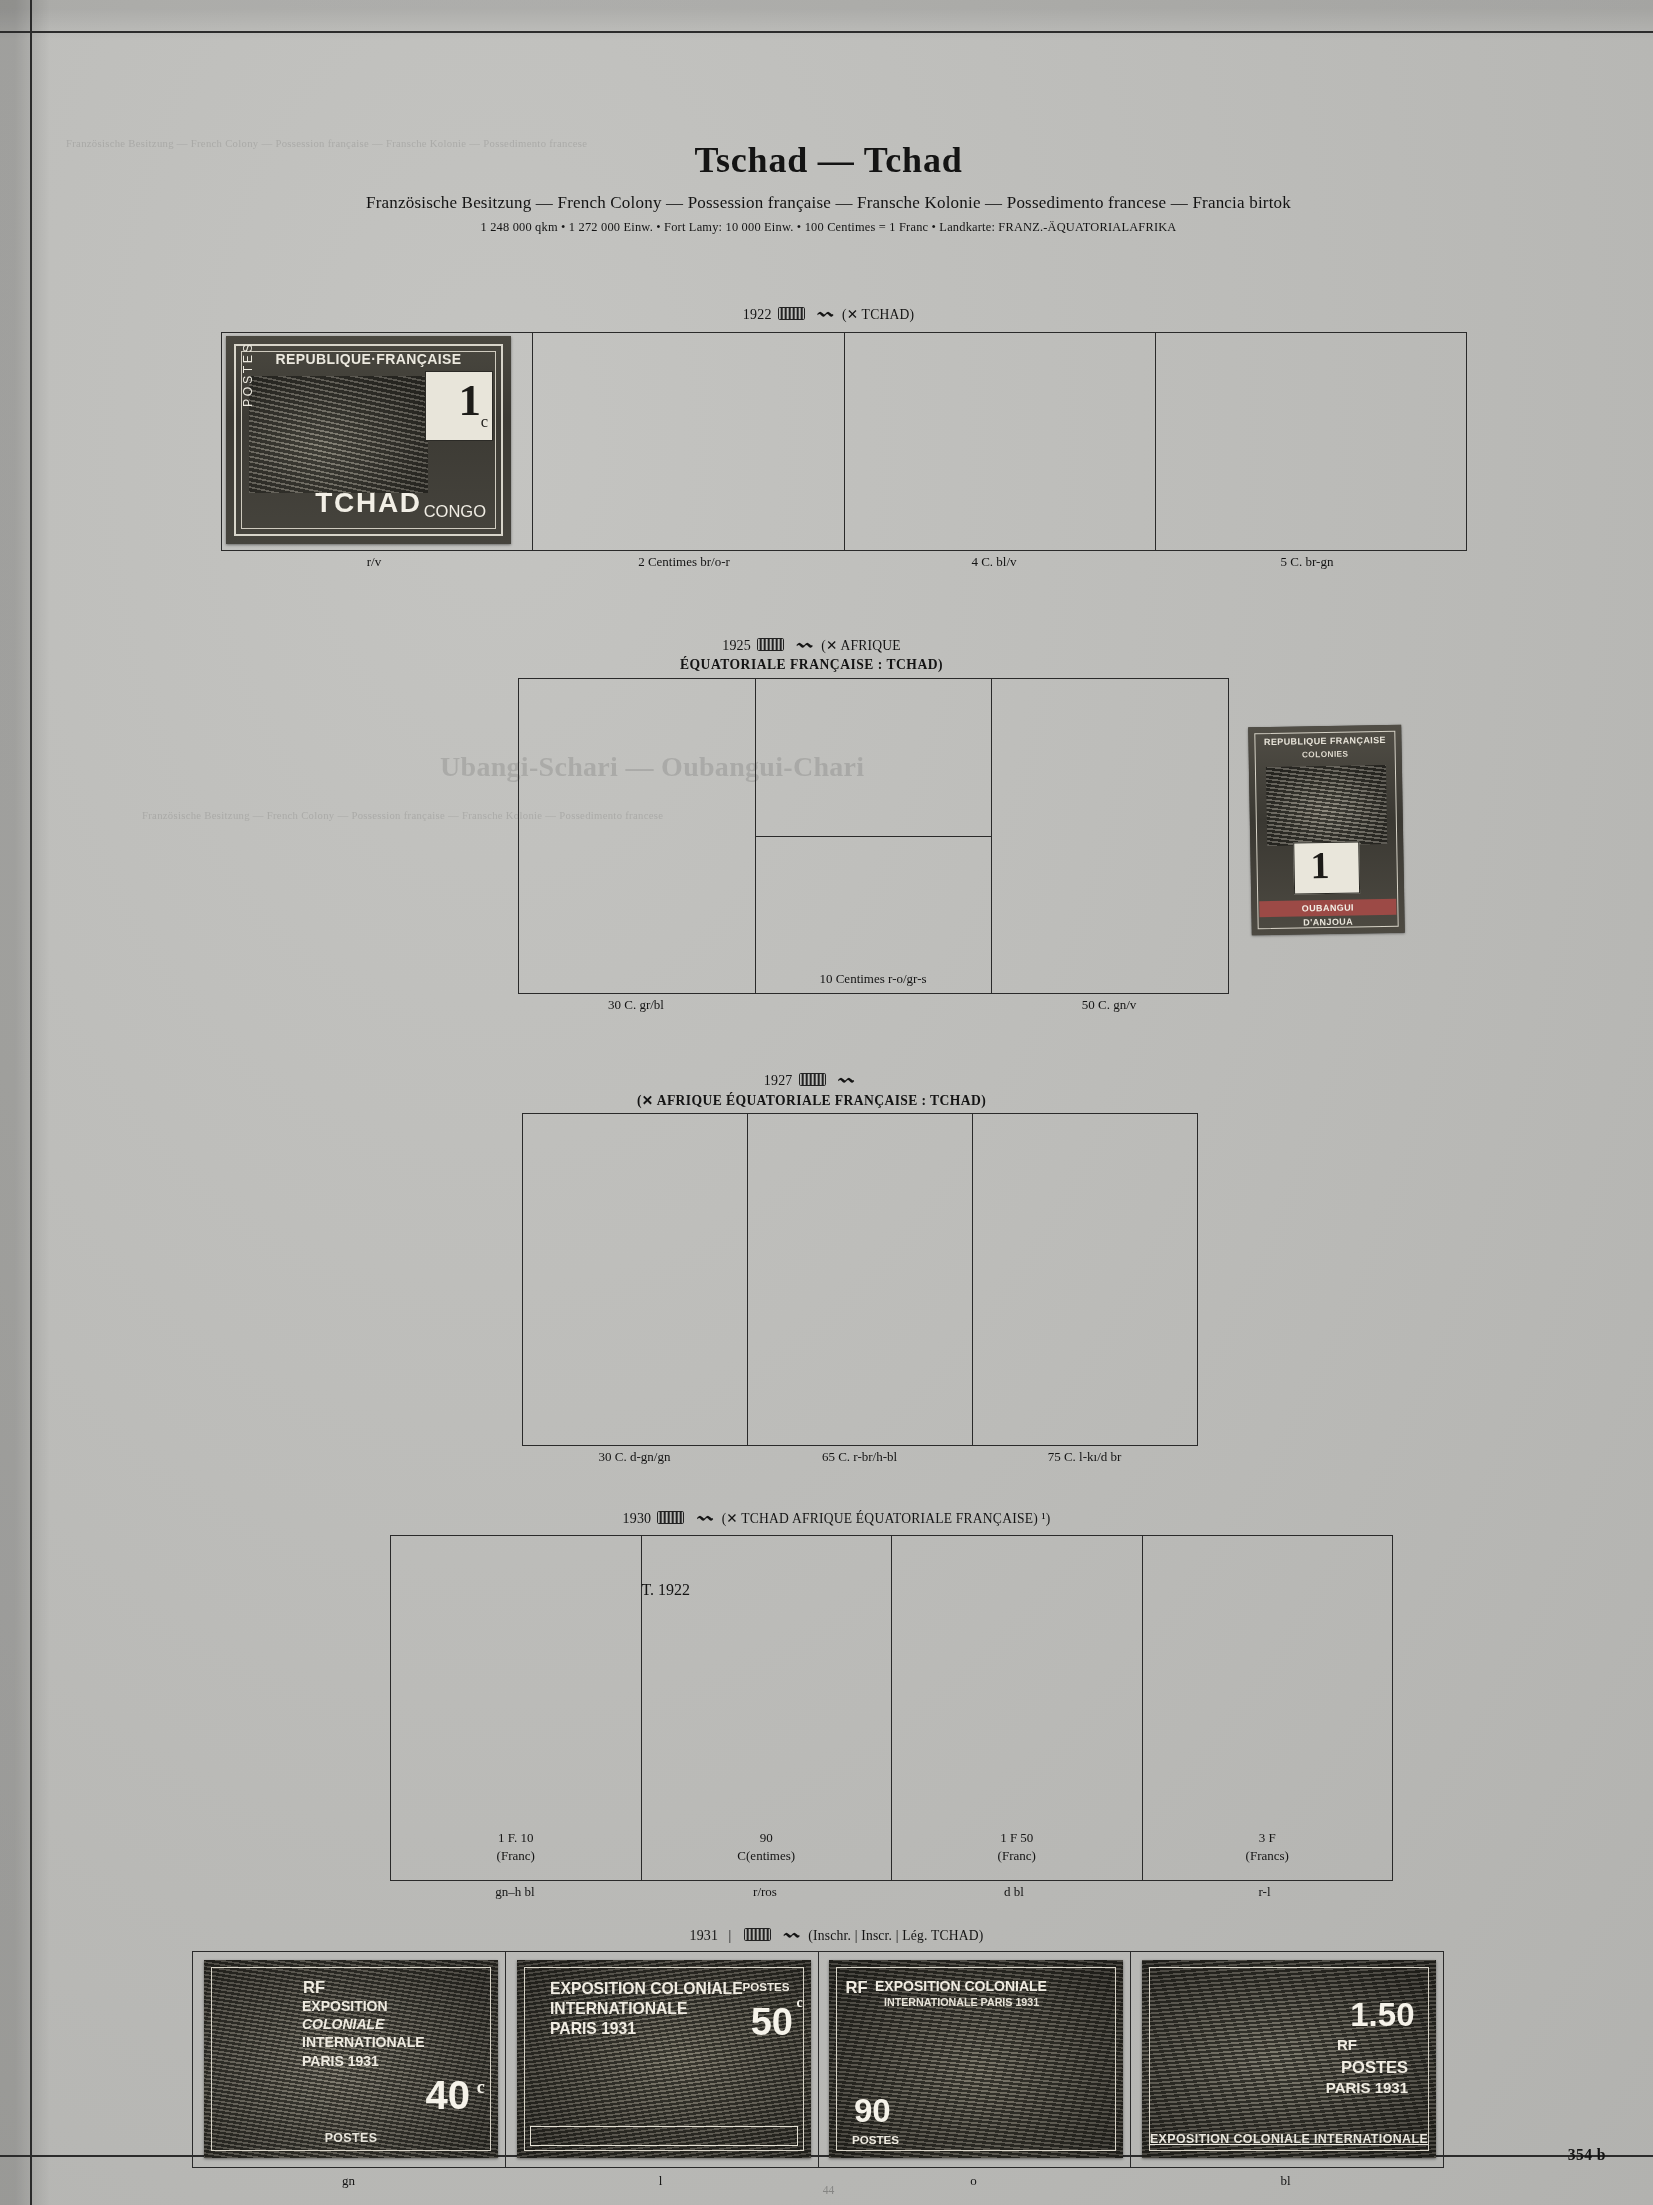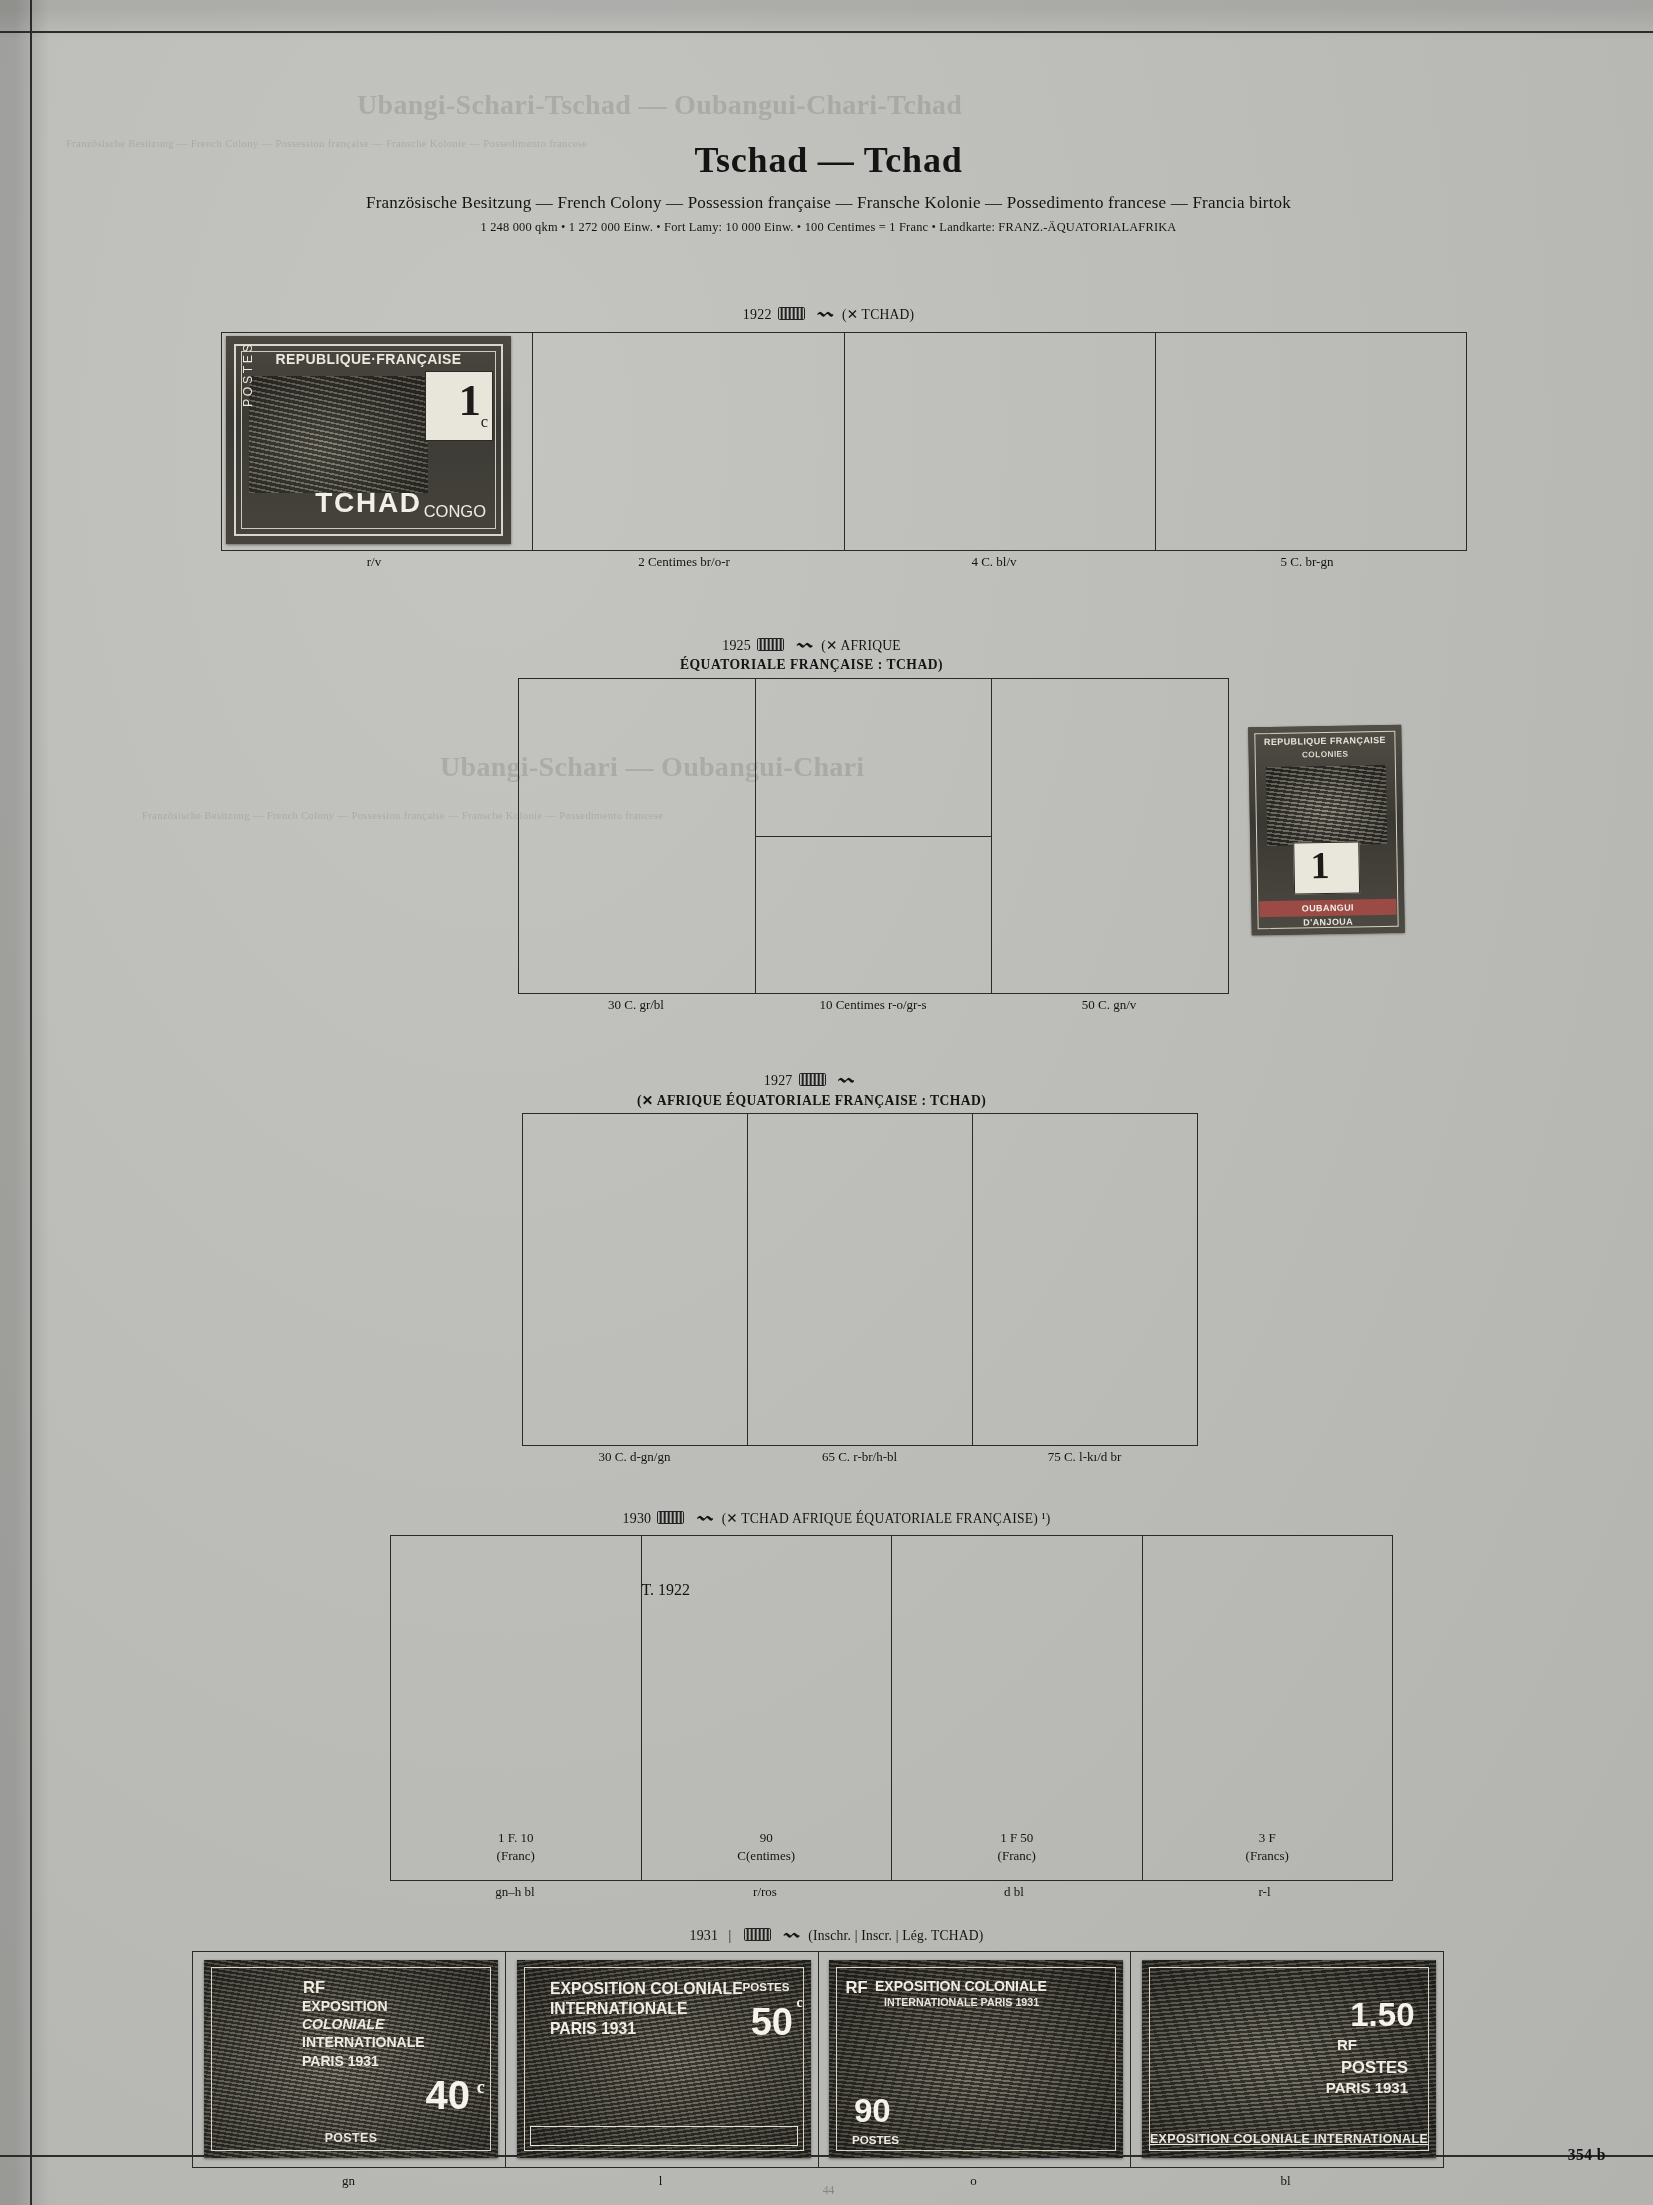--- a/index.html
+++ b/index.html
@@ -119,21 +119,20 @@
 <body>
 
 <div class="page">
 
   <div class="border-v" style="left:30px;"></div>
   <div class="border-h" style="top:31px;"></div>
   <div class="border-h" style="bottom:48px;"></div>
 
   <div class="sheet">
 
-    <div class="ghost big" style="left:306px;top:41px;">Ubangi-Schari-Tschad — Oubangui-Chari-Tchad</div>
     <div class="ghost sm" style="left:15px;top:89px;">Französische Besitzung — French Colony — Possession française — Fransche Kolonie — Possedimento francese</div>
     <div class="ghost big" style="left:389px;top:703px;">Ubangi-Schari — Oubangui-Chari</div>
     <div class="ghost sm" style="left:91px;top:761px;">Französische Besitzung — French Colony — Possession française — Fransche Kolonie — Possedimento francese</div>
 
     <div class="country-title">Tschad — Tchad</div>
     <div class="subtitle">Französische Besitzung — French Colony — Possession française — Fransche Kolonie — Possedimento francese — Francia birtok</div>
     <div class="stats">1 248 000 qkm • 1 272 000 Einw. • Fort Lamy: 10 000 Einw. • 100 Centimes = 1 Franc • Landkarte: FRANZ.-ÄQUATORIALAFRIKA</div>
 
     <div class="sec-label" style="left:0;right:0;top:258px;">
       <span class="yr">1922</span>
@@ -203,21 +202,21 @@
                radial-gradient(ellipse at 50% 55%, #726e62 0%, #302e29 85%);"></div>
         <div style="position:absolute;left:43px;top:116px;width:64px;height:50px;background:#e9e6db;border:1.7px solid #2a2924;"></div>
         <div style="position:absolute;left:60px;top:117px;font-size:38px;font-weight:bold;color:#1c1b18;">1</div>
         <div style="position:absolute;left:8.3px;right:8.3px;bottom:18px;height:16.5px;background:#9c4a46;"></div>
         <div class="s-label" style="bottom:20.7px;font-size:9px;color:#f3efe6;">OUBANGUI</div>
         <div class="s-label" style="bottom:7.4px;font-size:9px;color:#e9e5da;">D'ANJOUA</div>
       </div>
     </div>
 
     <div class="caption" style="left:467px;top:949px;width:236px;">30 C. gr/bl</div>
-    <div class="caption" style="left:704px;top:949px;width:236px;">10 Centimes r-o/gr-s</div>
+    <div class="caption" style="left:704px;top:923px;width:236px;">10 Centimes r-o/gr-s</div>
     <div class="caption" style="left:940px;top:949px;width:236px;">50 C. gn/v</div>
 
     <div class="sec-label" style="left:347px;width:827px;top:1024px;">
       <span class="yr">1927</span>
       <span class="perfglyph"></span>
       <span class="wmglyph">〰</span>
     </div>
     <div class="sec-label" style="left:347px;width:827px;top:1044px;font-weight:bold;letter-spacing:0.4px;">(✕ AFRIQUE ÉQUATORIALE FRANÇAISE : TCHAD)</div>
 
     <div class="frame" style="left:471px;top:1065px;width:674px;height:331px;">

